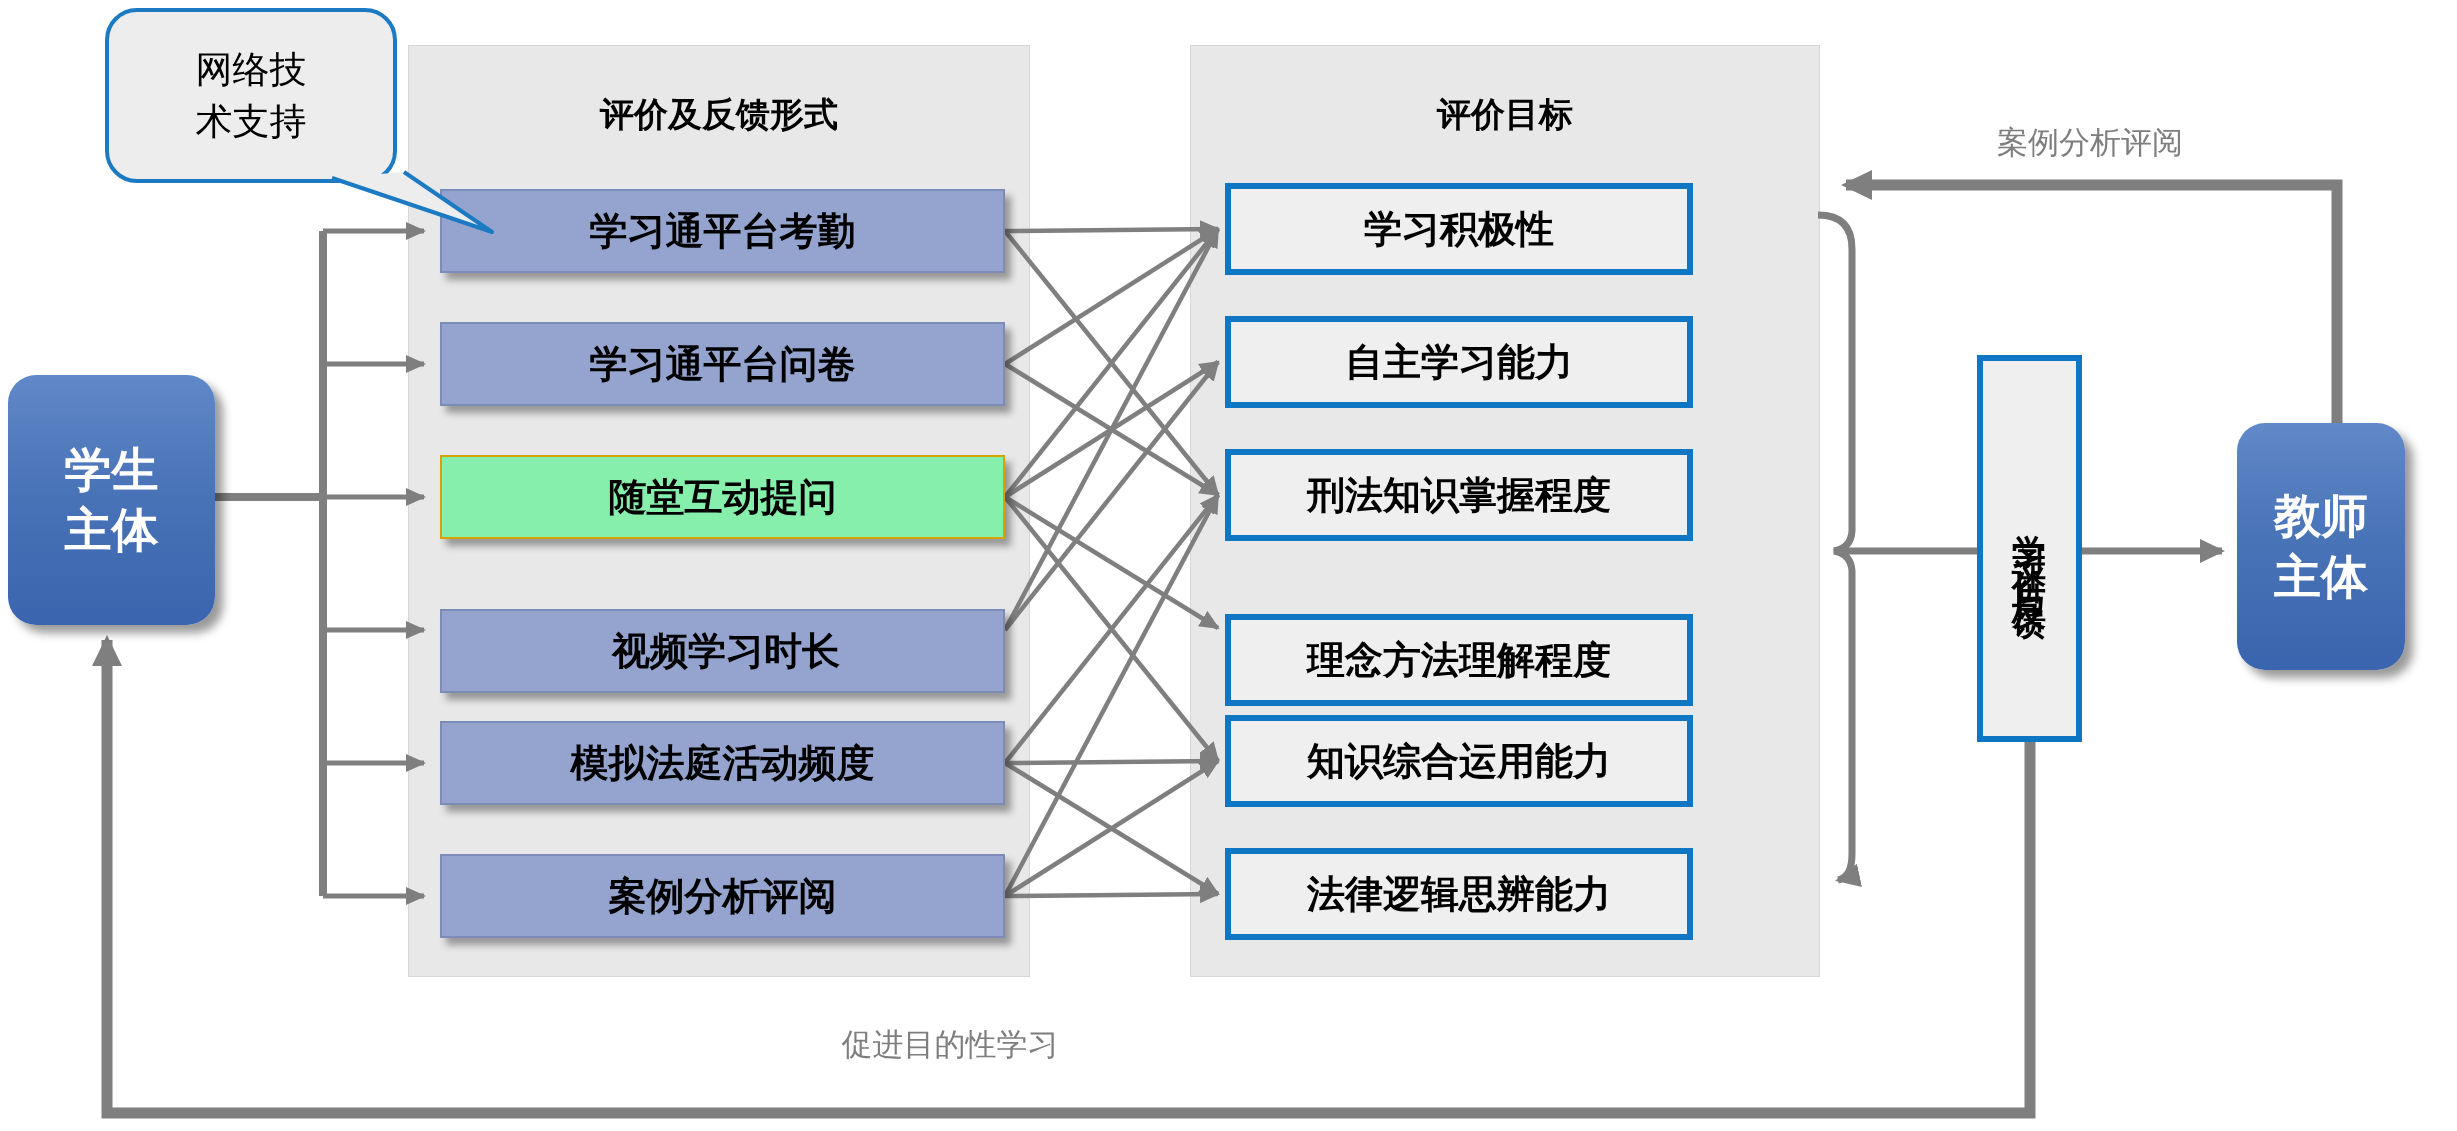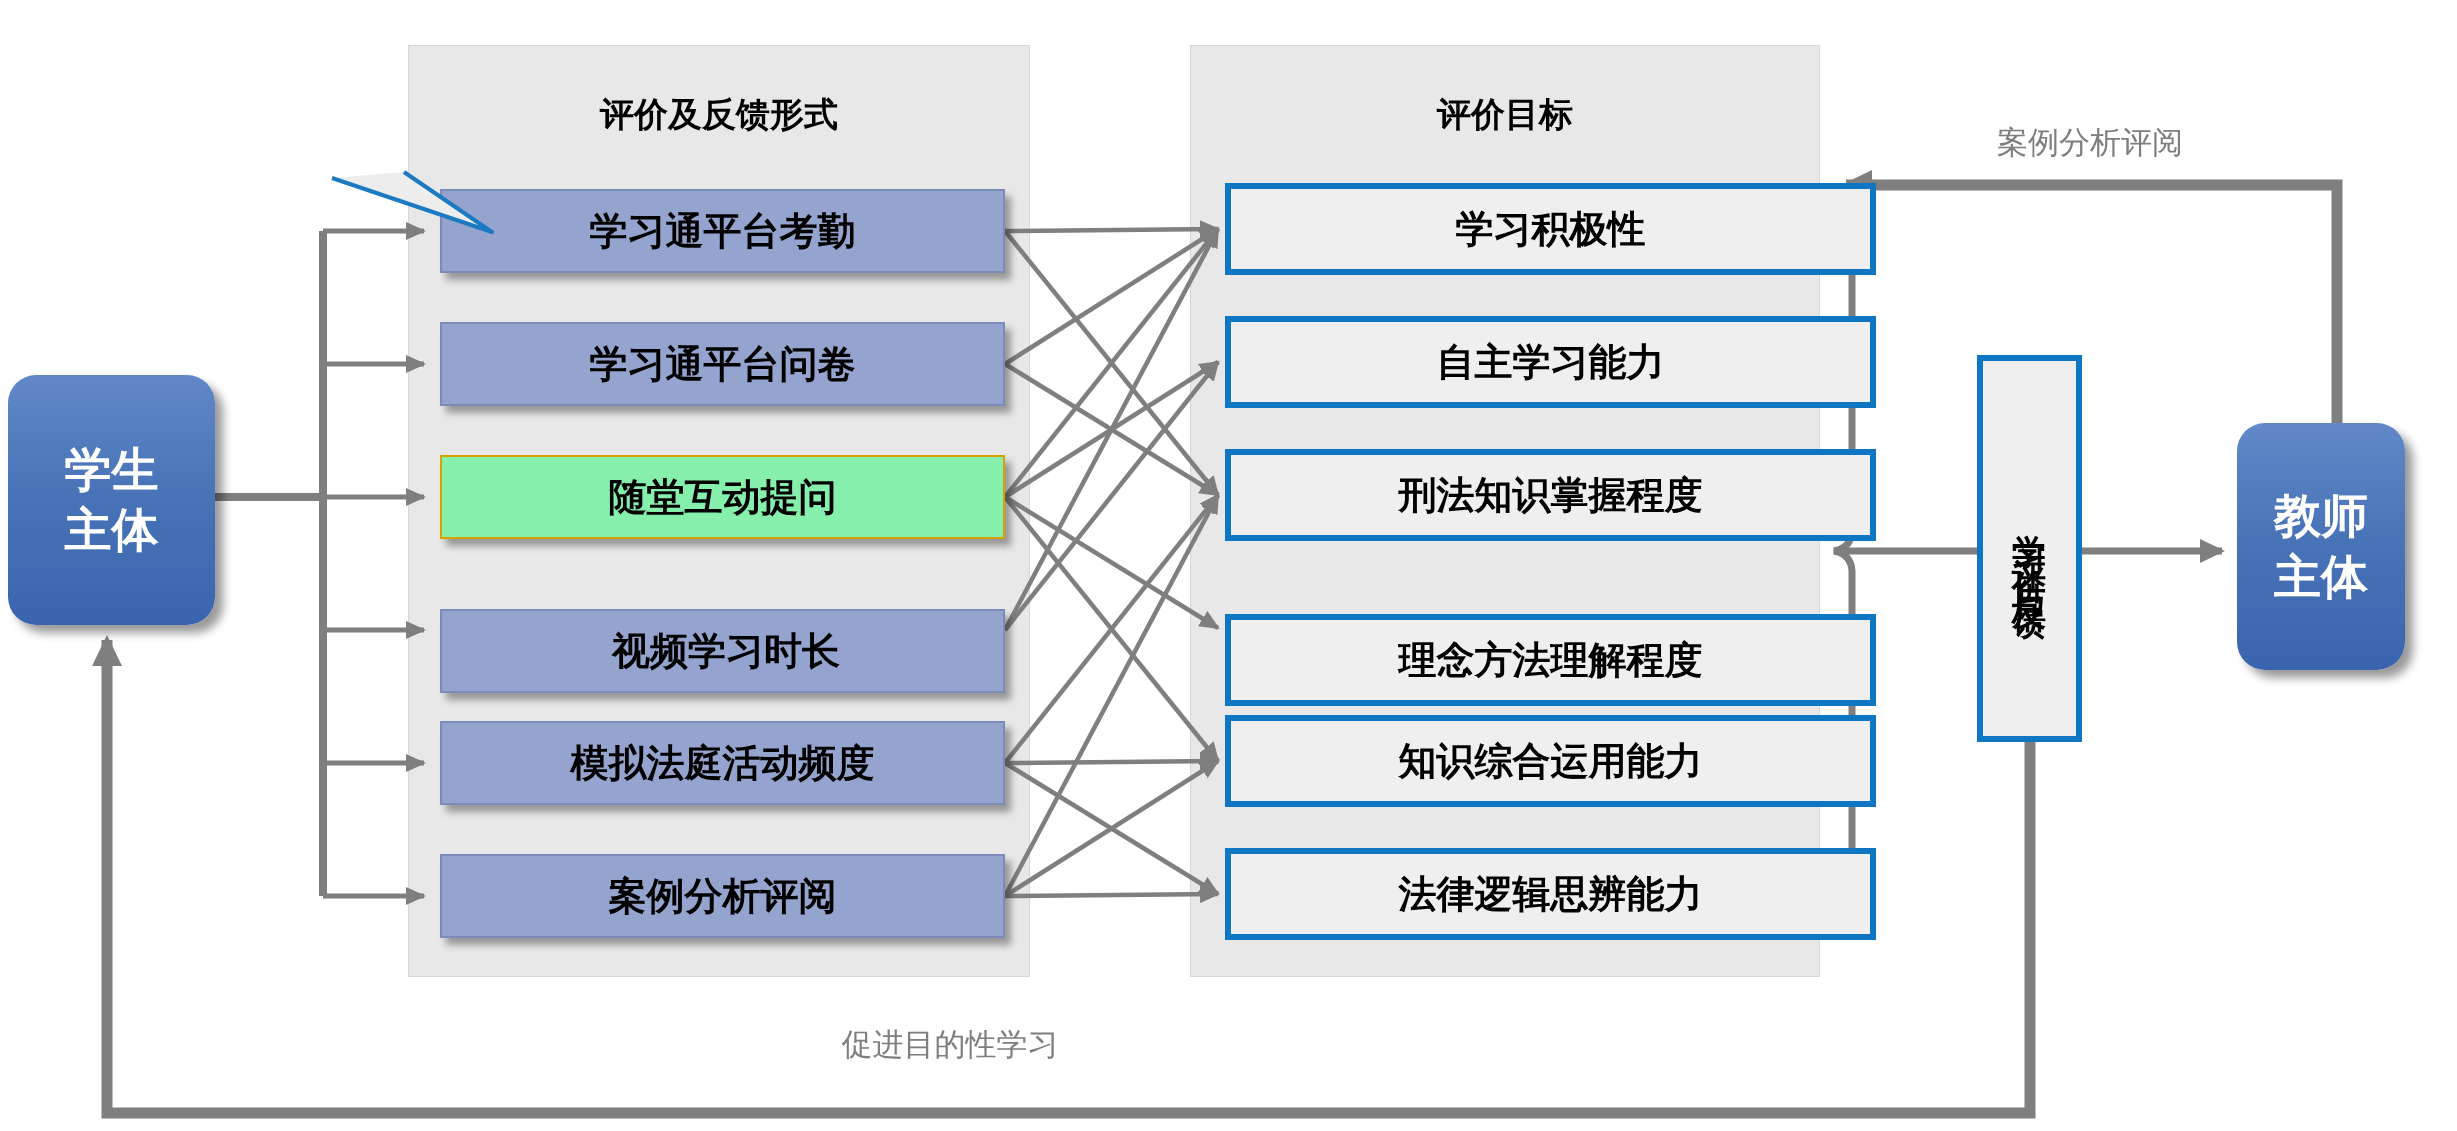--- a/index.html
+++ b/index.html
@@ -7,21 +7,21 @@
          font-family:"Liberation Sans",sans-serif;}
   .panel{position:absolute;background:#E8E8E8;border:1px solid #D7D7D7;z-index:1;box-sizing:border-box;}
   #lines-svg{position:absolute;left:0;top:0;z-index:2;}
   #tail-svg{position:absolute;left:0;top:0;z-index:4;pointer-events:none;}
   .panel-title{position:absolute;z-index:3;text-align:center;font-size:34px;font-weight:bold;color:#000;}
   .form-box{position:absolute;left:440px;width:565px;height:84px;z-index:3;box-sizing:border-box;
             background:#94A4CE;border:2px solid #7C8CB8;box-shadow:6px 7px 7px rgba(0,0,0,.35);
             display:flex;align-items:center;justify-content:center;
             font-size:38px;font-weight:bold;color:#000;}
   .form-box.highlight{background:#86efac;border-color:#D7A100;}
-  .target-box{position:absolute;left:1225px;width:651px;height:92px;z-index:3;box-sizing:border-box;
+  .target-box{position:absolute;left:1225px;width:468px;height:92px;z-index:3;box-sizing:border-box;
             background:#EFEFEF;border:6px solid #0E76C2;
             display:flex;align-items:center;justify-content:center;
             font-size:38px;font-weight:bold;color:#000;}
   .blue-node{position:absolute;z-index:3;border-radius:28px;
             background:linear-gradient(180deg,#6189C9 0%,#4A74B8 45%,#3A64AD 100%);
             box-shadow:8px 8px 10px rgba(0,0,0,.4);
             display:flex;flex-direction:column;align-items:center;justify-content:center;
             color:#fff;font-size:47px;font-weight:bold;line-height:1.28;}
   #student-node{left:8px;top:375px;width:207px;height:250px;}
   #teacher-node{left:2237px;top:423px;width:168px;height:247px;}
@@ -145,20 +145,24 @@
 
   <div id="student-node" class="blue-node">
     <span>学生</span>
     <span>主体</span>
   </div>
   <div id="teacher-node" class="blue-node">
     <span>教师</span>
     <span>主体</span>
   </div>
 
+  <div id="bubble">
+    <span>网络技</span>
+    <span>术支持</span>
+  </div>
   <svg id="tail-svg" width="2457" height="1131" viewBox="0 0 2457 1131">
     <path d="M332,178 L492,232 L404,172" fill="#EDEDED" stroke="#1B7AC2" stroke-width="4" stroke-linejoin="round"></path>
   </svg>
 
   <div id="top-flow-label" class="flow-label">案例分析评阅</div>
   <div id="bottom-flow-label" class="flow-label">促进目的性学习</div>
 
 </div>
 
 </body></html>

